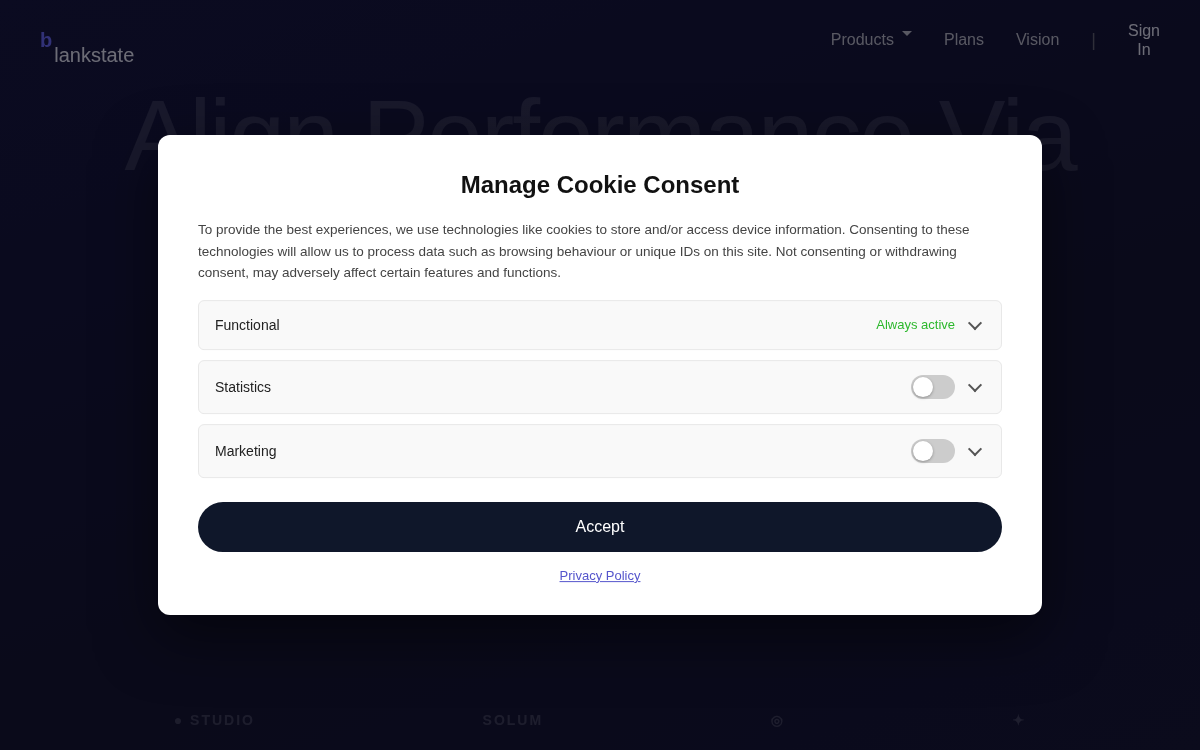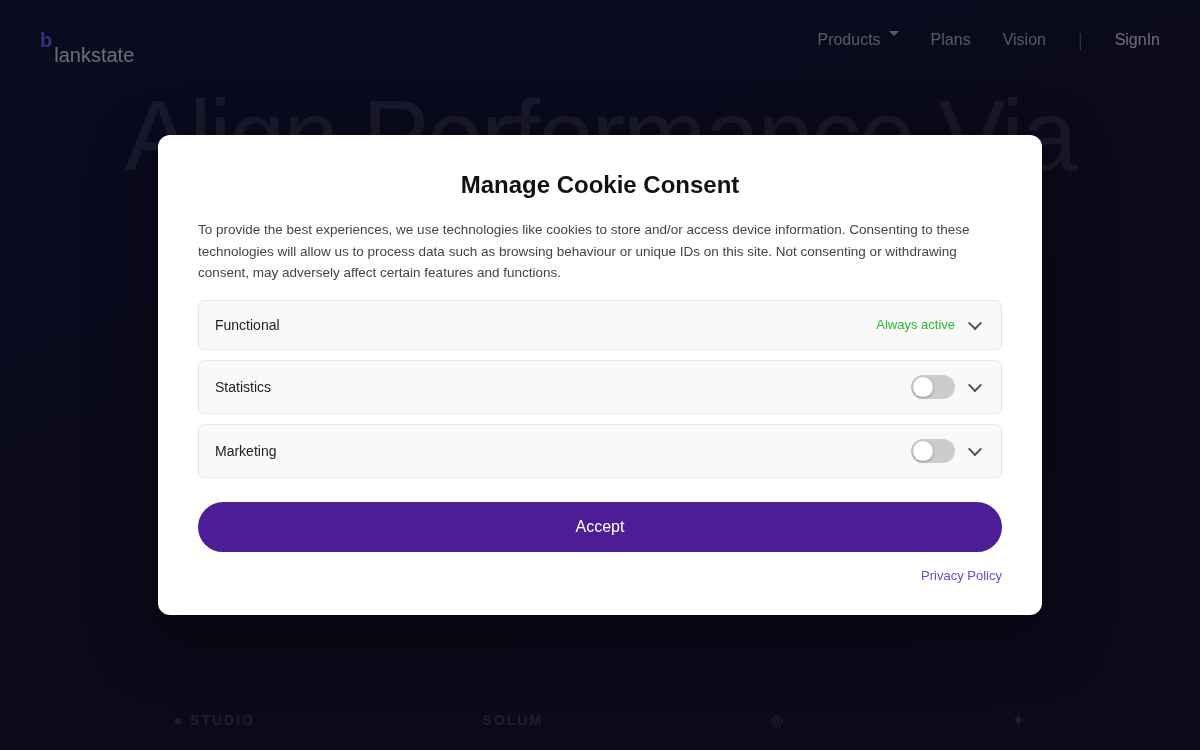--- a/index.html
+++ b/index.html
@@ -71,21 +71,21 @@
       color: #666;
       font-size: 18px;
     }
 
     .nav-signin {
       color: #fff;
       font-size: 16px;
       cursor: pointer;
       text-decoration: none;
       display: flex;
-      flex-direction: row;
+      flex-direction: column;
       align-items: center;
       line-height: 1.2;
     }
 
     .chevron-down {
       display: inline-block;
       width: 0;
       height: 0;
       border-left: 5px solid transparent;
       border-right: 5px solid transparent;
@@ -261,21 +261,21 @@
     .buttons-row {
       display: flex;
       gap: 16px;
       margin-top: 24px;
       margin-bottom: 16px;
     }
 
     .btn-accept {
       flex: 1;
       padding: 16px 24px;
-      background: #4c1d95;
+      background: #0f172a;
       color: #fff;
       border: none;
       border-radius: 50px;
       font-size: 16px;
       font-weight: 500;
       cursor: pointer;
     }
 
     .btn-deny {
       flex: 1;
@@ -296,23 +296,24 @@
       color: #333;
       border: none;
       border-radius: 50px;
       font-size: 16px;
       font-weight: 500;
       cursor: pointer;
     }
 
     .privacy-link {
       display: block;
-      text-align: right;
+      text-align: center;
       color: #5555cc;
       font-size: 13px;
+      text-decoration: underline;
       cursor: pointer;
     }
   </style>
 </head>
 <body>
 
 <div class="bg-page"></div>
 
 <nav class="navbar">
   <div class="logo">

